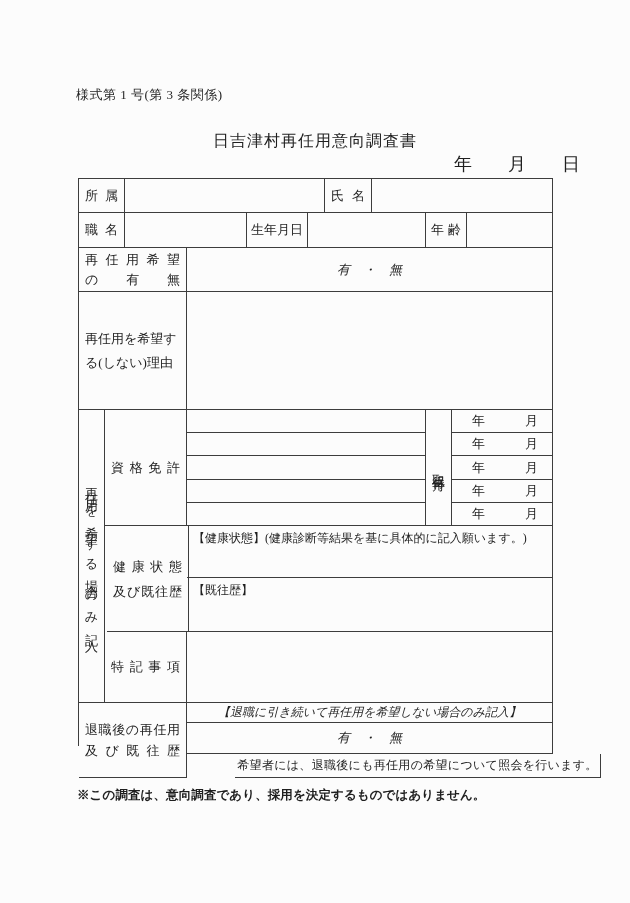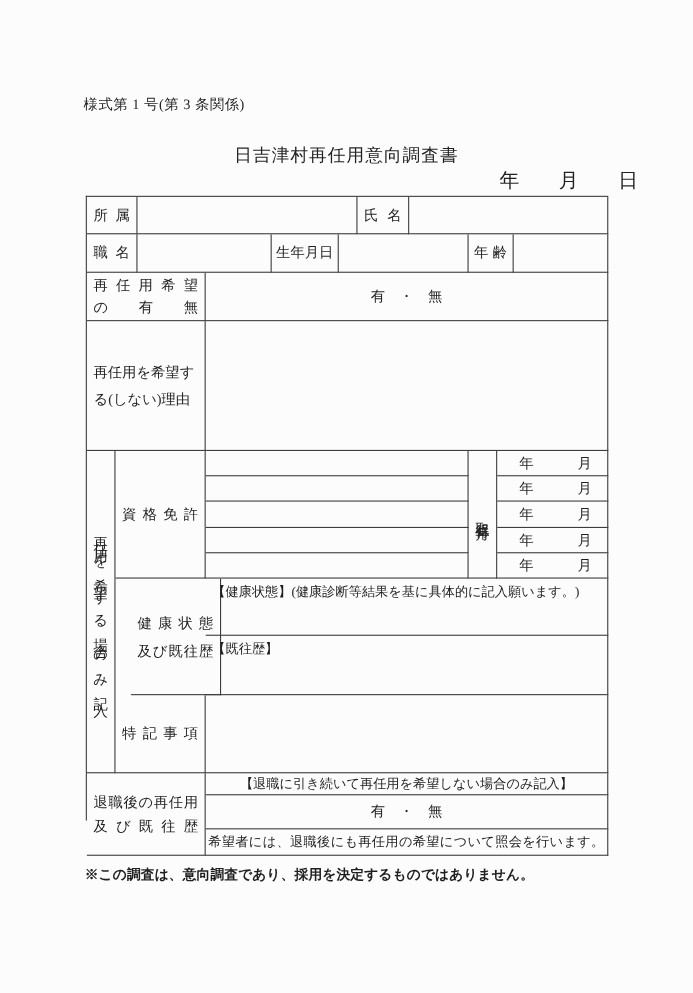--- a/index.html
+++ b/index.html
@@ -26,31 +26,31 @@
   .cell{
     position:absolute;box-sizing:border-box;
     border-right:1px solid #3d3d3d;border-bottom:1px solid #3d3d3d;
     font-size:13px;
   }
   .lbl{display:flex;flex-direction:column;justify-content:center;padding:0 6px;}
   .jline{width:100%;text-align:justify;text-align-last:justify;line-height:20px;}
   .jline-wide{width:100%;text-align:justify;text-align-last:justify;line-height:21px;}
   .jline-tall{width:100%;text-align:justify;text-align-last:justify;line-height:25px;}
   .wrap2{line-height:24px;}
-  .center{display:flex;align-items:center;justify-content:center;}
+  .center{display:flex;align-items:center;justify-content:center;font-style:italic;}
   .topleft{padding:4px 6px;font-size:12px;line-height:16px;}
   .vert{display:flex;align-items:center;justify-content:center;}
   .vert-inner{
     writing-mode:vertical-rl;text-orientation:upright;
     letter-spacing:6px;font-size:13px;line-height:1;
   }
   .vert-inner.tight{letter-spacing:2px;}
   .ym{display:flex;align-items:center;justify-content:space-between;padding:0 14px 0 20px;}
   .small{font-size:12px;}
-  .inq{display:flex;align-items:center;justify-content:center;font-size:12px;letter-spacing:0.3px;padding:0 2px;white-space:nowrap;}
+  .inq{display:flex;align-items:center;justify-content:center;font-size:12px;letter-spacing:0.3px;padding:0 2px;white-space:nowrap;margin-left:48px;}
 </style>
 </head>
 <body>
 
 <div class="page">
 
   <div class="abs form-no">様式第 1 号(第 3 条関係)</div>
   <div class="abs title">日吉津村再任用意向調査書</div>
   <div class="abs date">年　　月　　日</div>
 
@@ -120,21 +120,21 @@
     </div>
     <div class="cell ym" style="left:373px;top:301px;width:101px;height:23px">
       <span>年</span>
       <span>月</span>
     </div>
     <div class="cell ym" style="left:373px;top:324px;width:101px;height:23px">
       <span>年</span>
       <span>月</span>
     </div>
 
-    <div class="cell lbl" style="left:40px;top:347px;width:82px;height:106px">
+    <div class="cell lbl" style="left:28px;top:347px;width:82px;height:106px">
       <div class="jline-tall">健康状態</div>
       <div class="jline-tall">及び既往歴</div>
     </div>
     <div class="cell topleft" style="left:108px;top:399px;width:366px;height:54px">
       <span>【既往歴】</span>
     </div>
     <div class="cell topleft" style="left:108px;top:347px;width:366px;height:52px">
       <span>【健康状態】(健康診断等結果を基に具体的に記入願います。)</span>
     </div>
 

